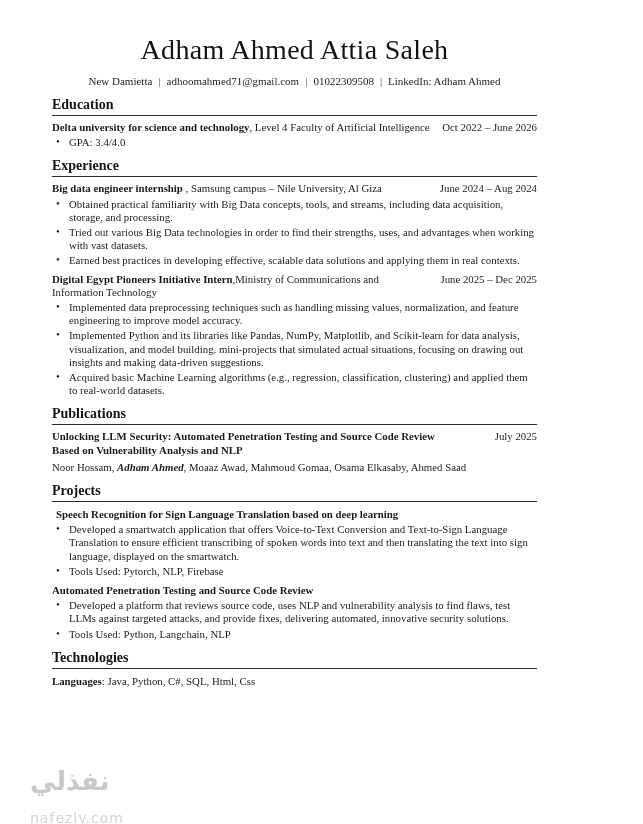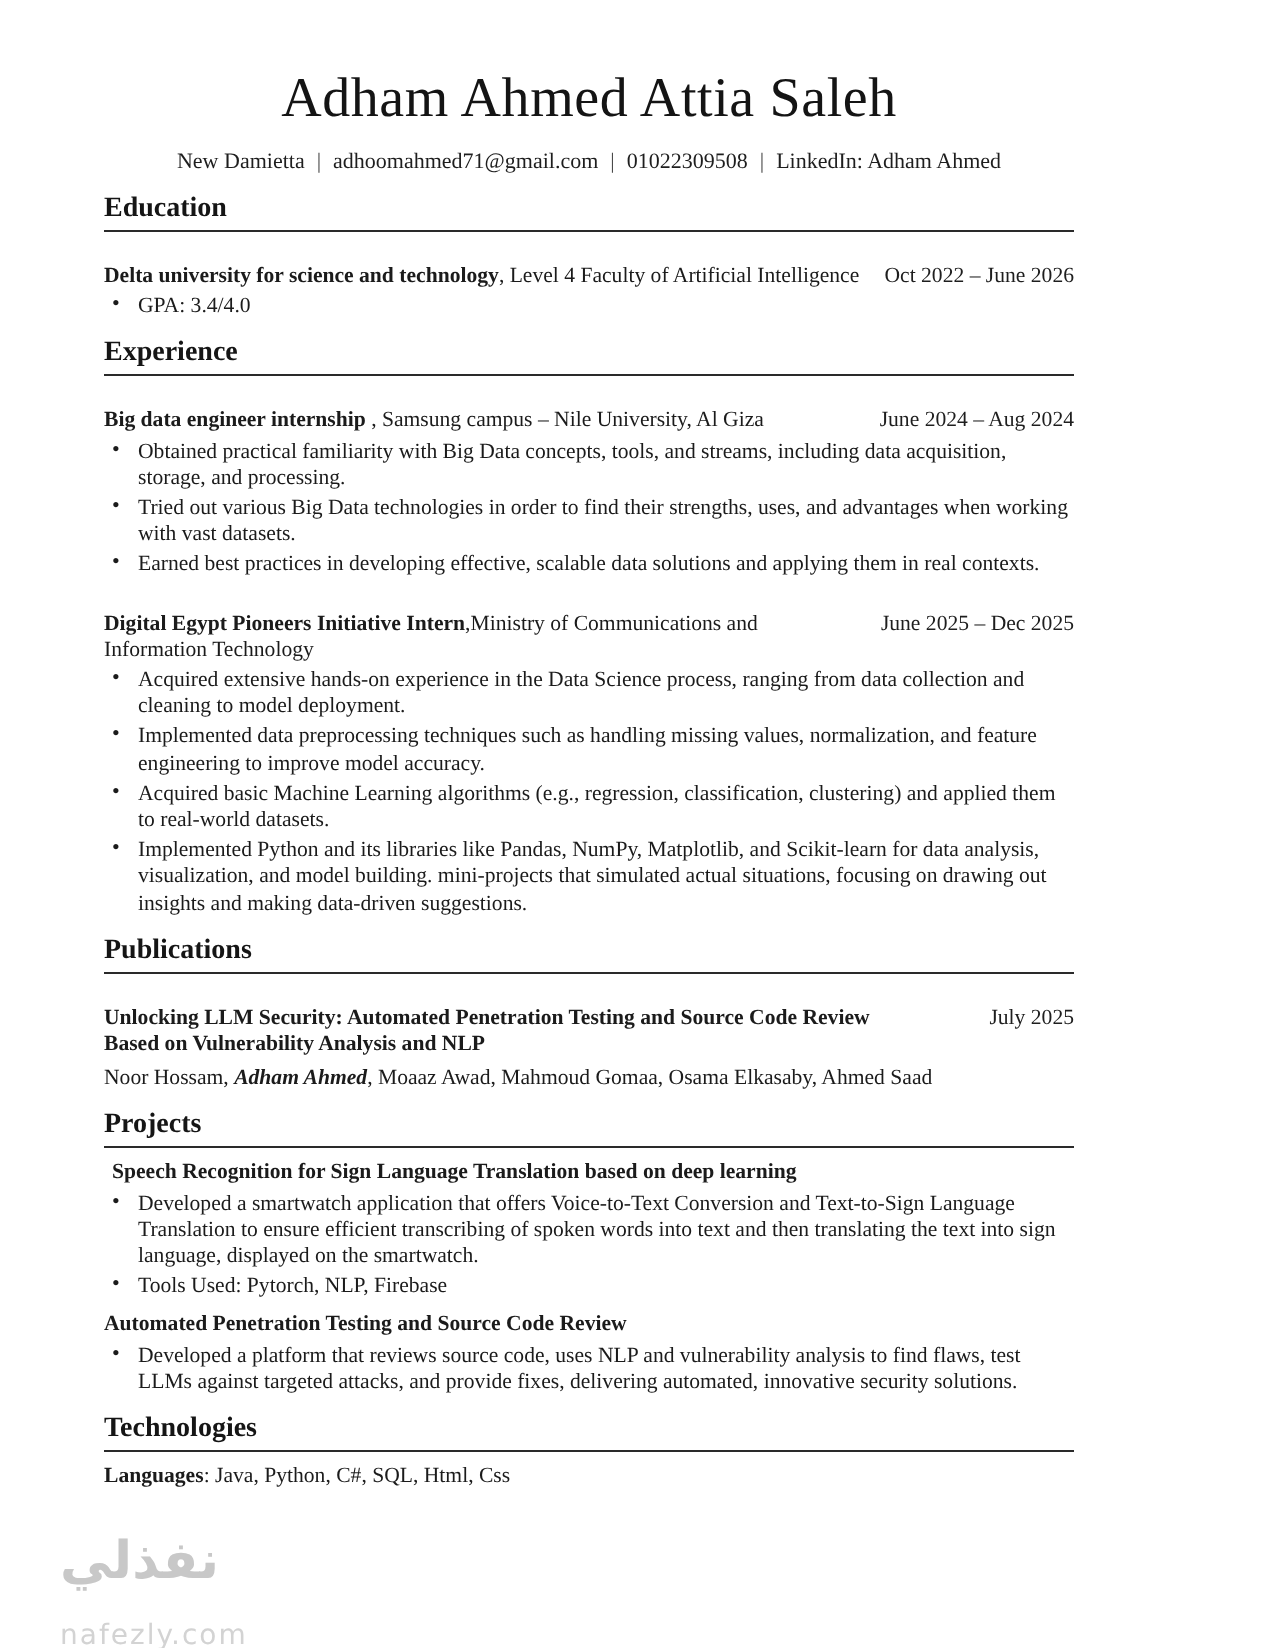--- a/index.html
+++ b/index.html
@@ -34,21 +34,21 @@
   .contact .sep{padding:0 6px;color:#4a4a4a;}
   h2{
     margin:9px 0 0 0;
     font-size:14px;
     line-height:16px;
     font-weight:700;
     color:#151515;
     padding-bottom:2px;
     border-bottom:1.7px solid #2a2a2a;
   }
-  .entry-head{display:flex;margin-top:16px;}
+  .entry-head{display:flex;margin-top:5px;}
   .entry-main{flex:0 1 auto;}
   .entry-main.w-edu{max-width:432px;}
   .entry-main.w-pub{max-width:406px;}
   .entry-main.w-job2{max-width:412px;}
   .entry-title{font-weight:700;}
   .entry-date{margin-left:auto;padding-left:12px;white-space:nowrap;color:#1e1e1e;}
   ul{list-style:none;margin:2px 0 0 0;padding:0;}
   li{position:relative;padding-left:17px;margin-bottom:2px;}
   li::before{
     content:"•";
@@ -123,24 +123,23 @@
       <li>Earned best practices in developing effective, scalable data solutions and applying them in real contexts.</li>
     </ul>
 
     <div class="entry-head">
       <div class="entry-main w-job2">
         <span class="entry-title">Digital Egypt Pioneers Initiative Intern</span><span>,Ministry of Communications and Information Technology</span>
       </div>
       <div class="entry-date">June 2025 – Dec 2025</div>
     </div>
     <ul>
-      <li>Acquired extensive hands-on experience in the Data Science process, ranging from data collection and cleaning to model deployment.</li>
       <li>Implemented data preprocessing techniques such as handling missing values, normalization, and feature engineering to improve model accuracy.</li>
+      <li>Implemented Python and its libraries like Pandas, NumPy, Matplotlib, and Scikit-learn for data analysis, visualization, and model building. mini-projects that simulated actual situations, focusing on drawing out insights and making data-driven suggestions.</li>
       <li>Acquired basic Machine Learning algorithms (e.g., regression, classification, clustering) and applied them to real-world datasets.</li>
-      <li>Implemented Python and its libraries like Pandas, NumPy, Matplotlib, and Scikit-learn for data analysis, visualization, and model building. mini-projects that simulated actual situations, focusing on drawing out insights and making data-driven suggestions.</li>
     </ul>
   </section>
 
   <section>
     <h2>Publications</h2>
     <div class="entry-head">
       <div class="entry-main w-pub entry-title">Unlocking LLM Security: Automated Penetration Testing and Source Code Review Based on Vulnerability Analysis and NLP</div>
       <div class="entry-date">July 2025</div>
     </div>
     <div class="authors">
@@ -153,20 +152,21 @@
 
     <div class="proj-title indent">Speech Recognition for Sign Language Translation based on deep learning</div>
     <ul>
       <li>Developed a smartwatch application that offers Voice-to-Text Conversion and Text-to-Sign Language Translation to ensure efficient transcribing of spoken words into text and then translating the text into sign language, displayed on the smartwatch.</li>
       <li>Tools Used: Pytorch, NLP, Firebase</li>
     </ul>
 
     <div class="proj-title">Automated Penetration Testing and Source Code Review</div>
     <ul>
       <li>Developed a platform that reviews source code, uses NLP and vulnerability analysis to find flaws, test LLMs against targeted attacks, and provide fixes, delivering automated, innovative security solutions.</li>
+      <li>Tools Used: Python, Langchain, NLP</li>
     </ul>
   </section>
 
   <section>
     <h2>Technologies</h2>
     <div class="tech-line">
       <span class="b">Languages</span><span>: Java, Python, C#, SQL, Html, Css</span>
     </div>
   </section>
 

